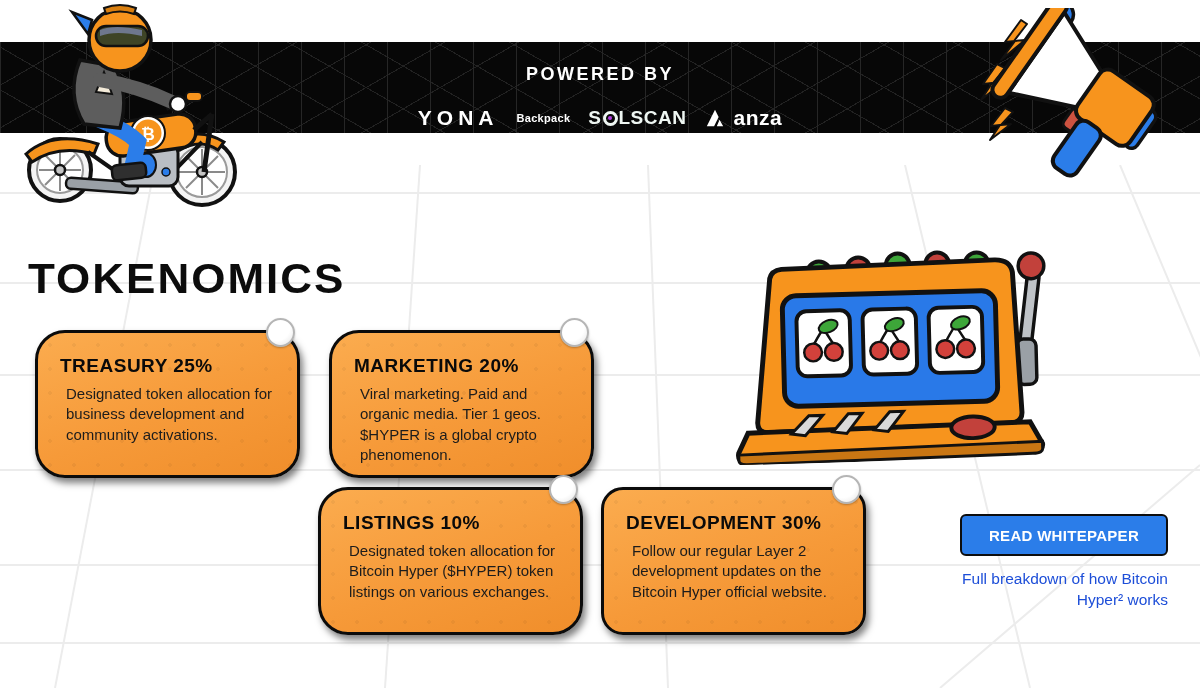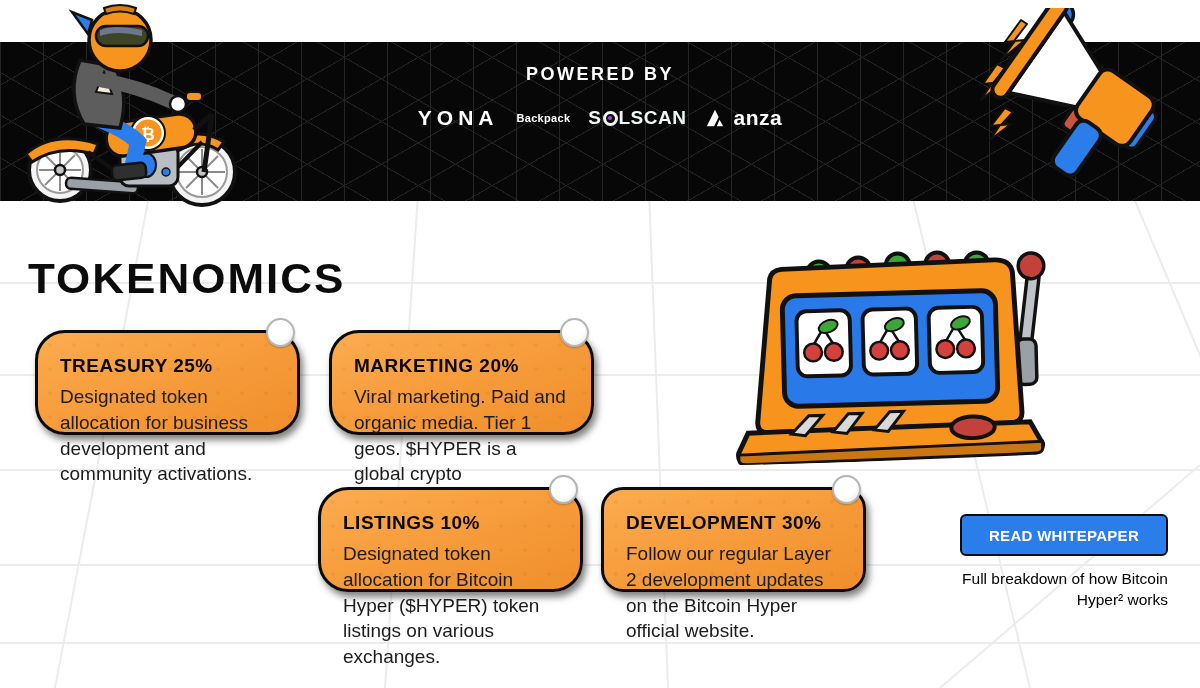--- a/index.html
+++ b/index.html
@@ -5,21 +5,21 @@
   * { margin:0; padding:0; box-sizing:border-box; }
   html,body { background:#ffffff; }
   body { font-family:"Liberation Sans", sans-serif; }
   .page { position:relative; width:1200px; height:688px; overflow:hidden; background:#ffffff; }
 
   
   .bg-grid { position:absolute; left:0; top:165px; width:1200px; height:523px; z-index:0; pointer-events:none; }
 
   
   .banner {
-    position:absolute; left:0; top:42px; width:1200px; height:159px; z-index:1;
+    position:absolute; left:0; top:42px; width:1200px; height:91px; z-index:1;
     background-color:#070707;
     background-image:
       repeating-linear-gradient(90deg,  #262626 0 1px, transparent 1px 43px),
       repeating-linear-gradient(30deg,  #222222 0 1px, transparent 1px 37px),
       repeating-linear-gradient(150deg, #222222 0 1px, transparent 1px 37px);
   }
   .powered-by {
     position:absolute; left:0; top:22px; width:100%; text-align:center;
     color:#ffffff; font-size:18px; font-weight:800; letter-spacing:2.5px;
   }
@@ -44,36 +44,36 @@
 
   
   .tk-heading {
     position:absolute; left:28px; top:254px; z-index:2;
     font-size:44px; font-weight:900; letter-spacing:2px; color:#0c0c0c;
     transform:scaleY(0.95);
   }
 
   
   .tk-card {
-    position:absolute; width:265px; height:105px; z-index:2;
+    position:absolute; width:265px; height:148px; z-index:2;
     background-image:
       radial-gradient(rgba(0,0,0,0.045) 1.6px, transparent 1.7px),
       linear-gradient(160deg, #FBAC4F 0%, #F69A39 55%, #F08E2B 100%);
     background-size:24px 24px, 100% 100%;
     border:3px solid #0b0b0b; border-radius:30px;
     box-shadow:3px 5px 7px rgba(0,0,0,0.5);
     padding:22px 20px 0 22px;
   }
   .tk-card .pin {
     position:absolute; top:-15px; right:2px; width:29px; height:29px; border-radius:50%;
     background:radial-gradient(circle at 35% 30%, #ffffff 55%, #e3e3e3 100%);
     border:2px solid #b5b5b5; box-shadow:0 1px 2px rgba(0,0,0,0.25);
   }
   .tk-card h3 { font-size:19px; font-weight:800; letter-spacing:0.5px; color:#0a0a0a; margin-bottom:7px; white-space:nowrap; }
-  .tk-card p  { font-size:19px; line-height:1.36; color:#1c1c1c; }
+  .tk-card p  { font-size:15px; line-height:1.36; color:#1c1c1c;margin-left:6px; }
   #card-treasury    { left:35px;  top:330px; }
   #card-marketing   { left:329px; top:330px; }
   #card-rewards     { left:35px;  top:487px; }
   #card-listings    { left:318px; top:487px; }
   #card-development { left:601px; top:487px;border-radius:22px; }
 
   
   .rider-illo   { position:absolute; left:8px;   top:2px;   width:240px; height:205px; z-index:3; }
   .mega-illo    { position:absolute; left:975px; top:8px;   width:210px; height:185px; z-index:3; }
   .slot-illo    { position:absolute; left:730px; top:236px; width:320px; height:225px; z-index:2; transform:rotate(-1.5deg); }
@@ -81,21 +81,21 @@
   
   .wp-button {
     position:absolute; left:960px; top:514px; width:208px; height:42px; z-index:2;
     background:#2B7DE9; border:2.5px solid #0d0d0d; border-radius:6px;
     color:#ffffff; font-size:15px; font-weight:800; letter-spacing:0.3px;
     display:flex; align-items:center; justify-content:center; cursor:pointer;
     font-family:"Liberation Sans", sans-serif;
   }
   .wp-caption {
     position:absolute; left:928px; top:568px; width:240px; z-index:2;
-    text-align:right; font-size:15.5px; color:#000000; line-height:1.38;
+    text-align:right; font-size:15.5px; color:#1d4ed8; line-height:1.38;
   }
 </style>
 </head>
 <body>
 
 <div class="page">
 
   <svg class="bg-grid" viewBox="0 0 1200 523" preserveAspectRatio="none">
     <g stroke="#ececec" stroke-width="2" fill="none">
       <line x1="0" y1="28" x2="1200" y2="28"></line>

